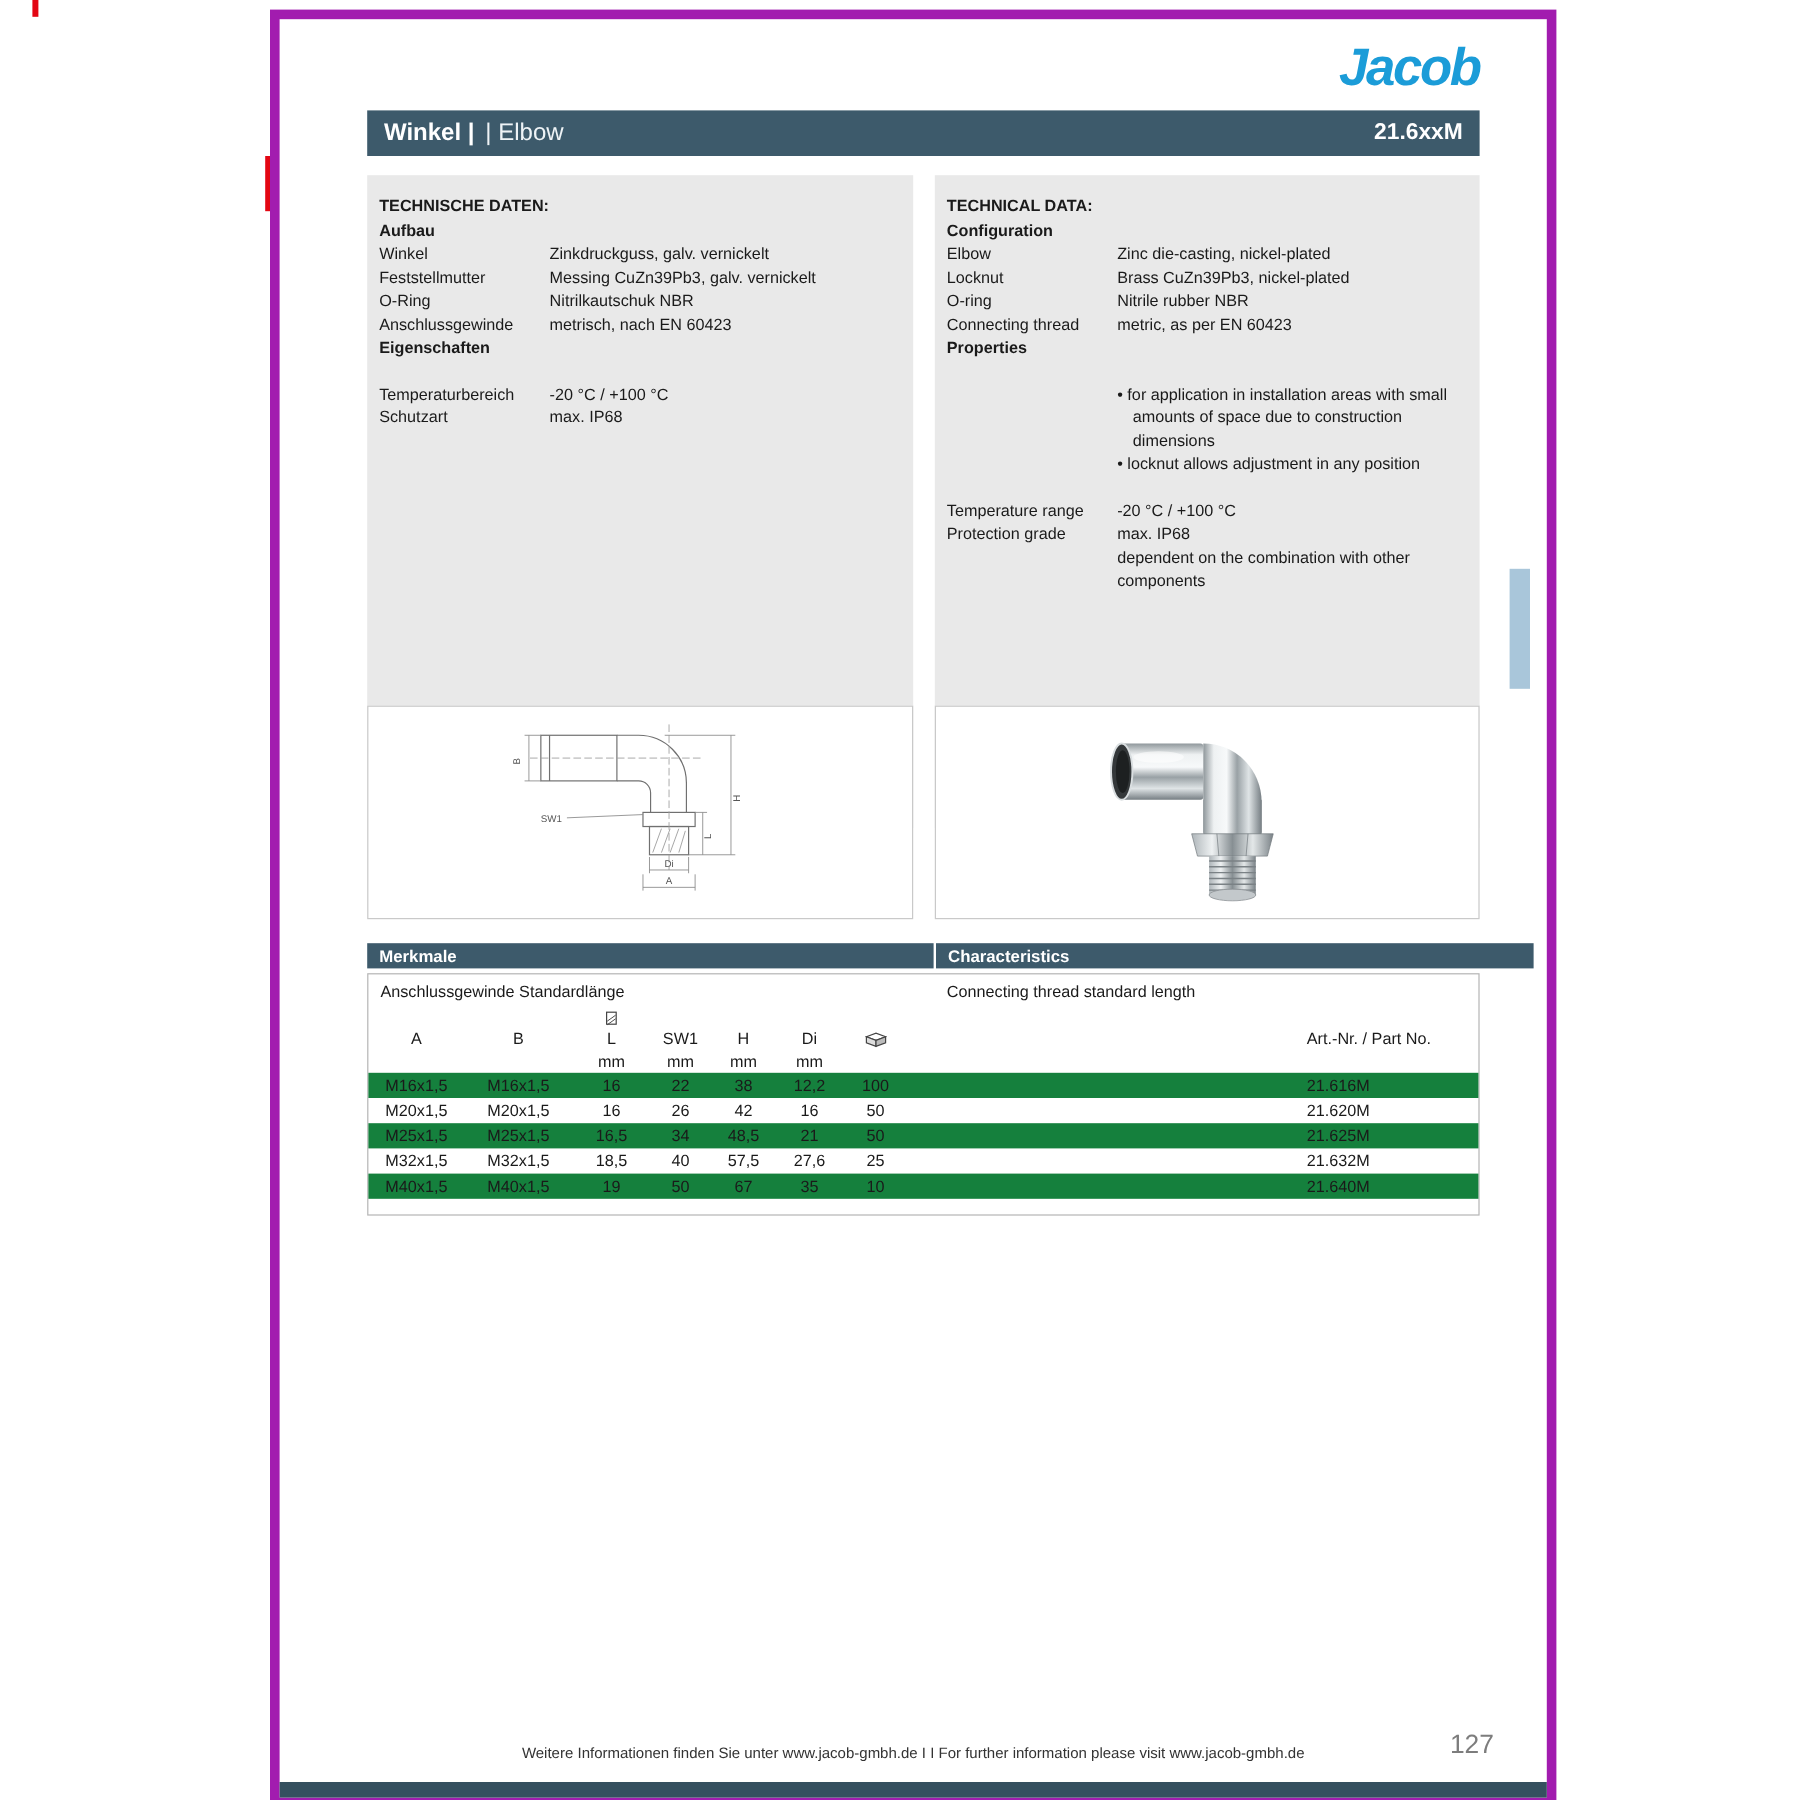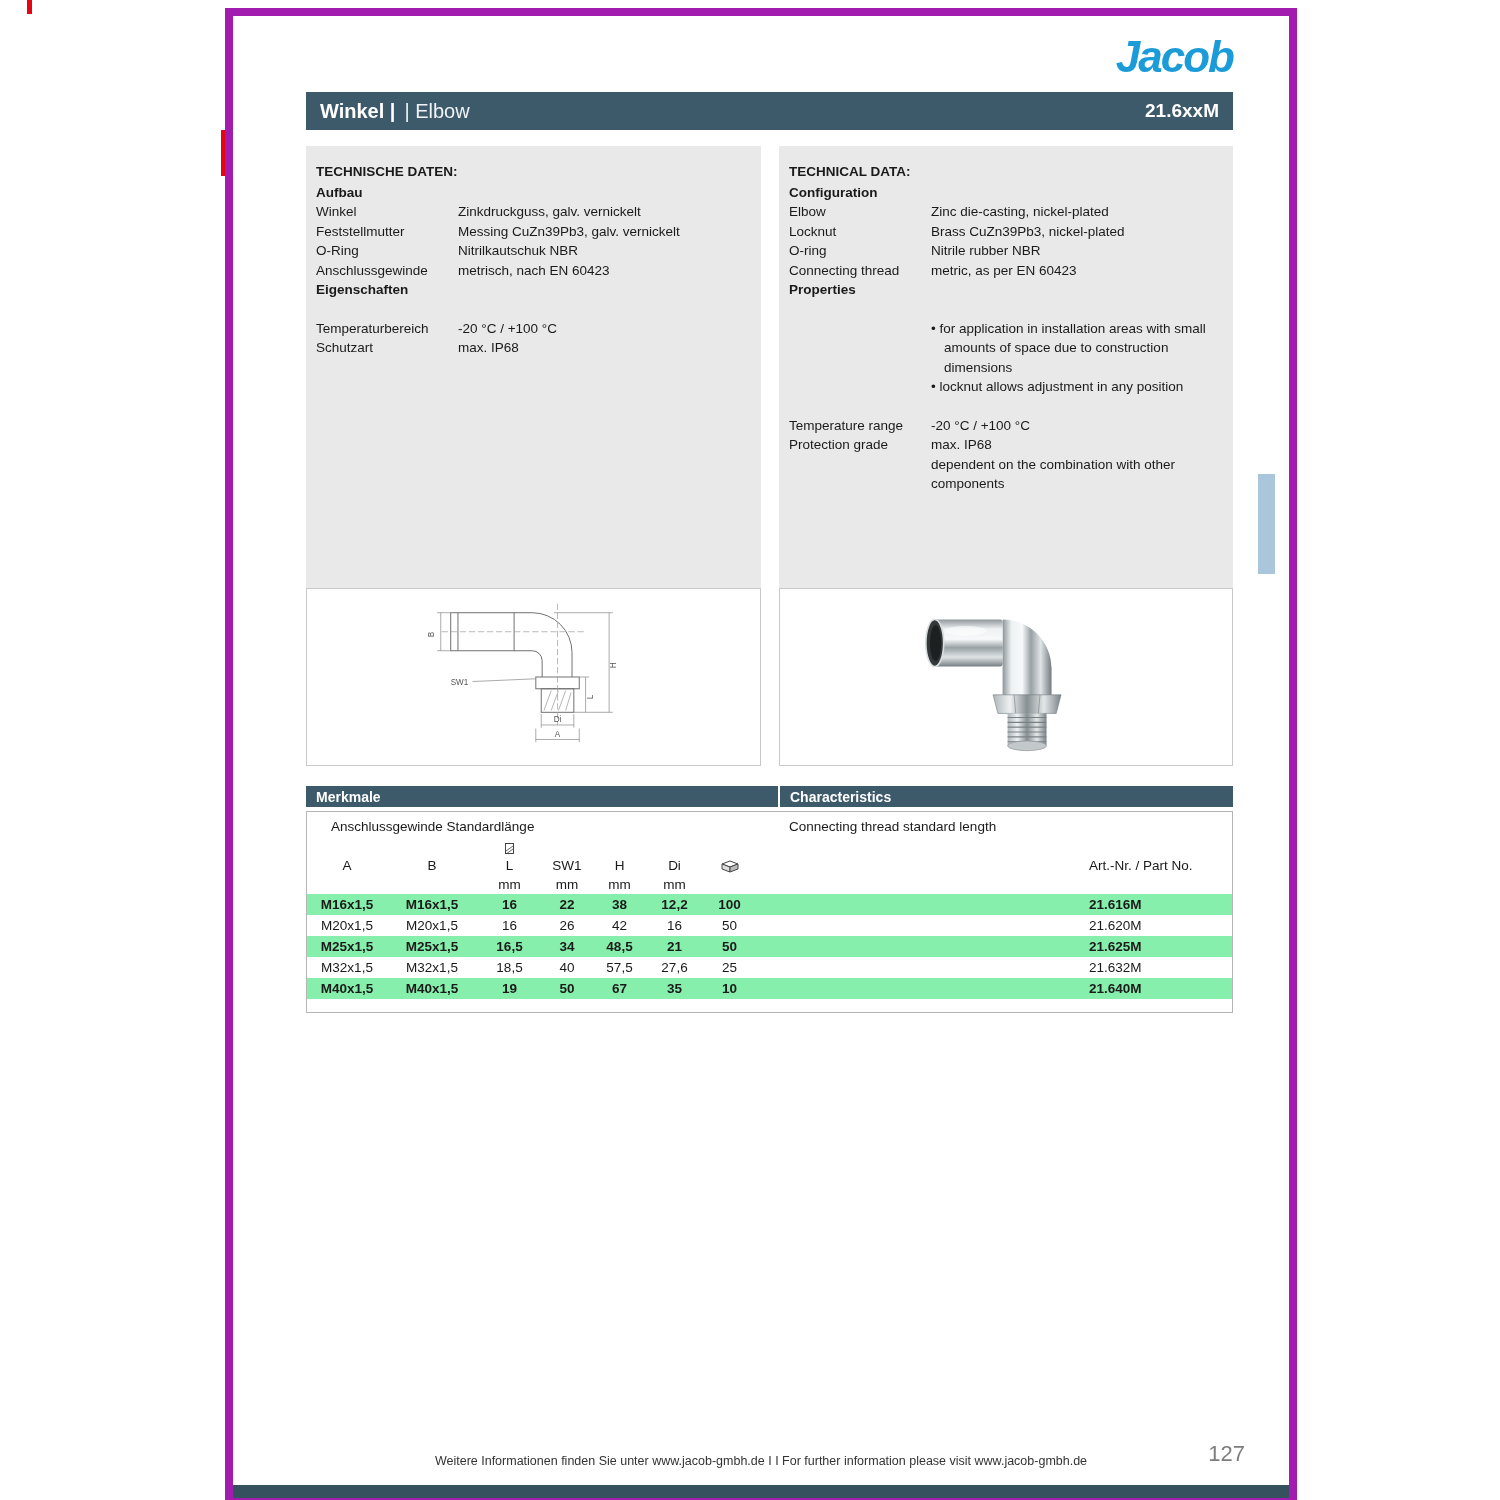--- a/index.html
+++ b/index.html
@@ -32,31 +32,31 @@
   .bluetab{position:absolute;right:14px;top:458px;width:17px;height:100px;background:#a9c6da;}
 
   .imgbox{position:absolute;top:572px;height:178px;background:#fff;border:1px solid #c9c9c9;
           box-sizing:border-box;display:flex;align-items:center;justify-content:center;overflow:hidden;}
   .imgbox-left{left:73px;width:455px;}
   .imgbox-right{left:546px;width:454px;}
 
   .charbar{position:absolute;top:770px;height:21px;background:#3d5a6b;color:#fff;font-weight:bold;
            font-size:14px;display:flex;align-items:center;padding:0 10px;box-sizing:border-box;}
   .charbar-de{left:73px;width:472px;}
-  .charbar-en{left:547px;width:453px;}
+  .charbar-en{left:547px;width:498px;}
 
   .tablebox{position:absolute;left:73px;top:795px;width:927px;height:202px;border:1px solid #b5b5b5;
             box-sizing:border-box;font-size:13.5px;}
   .subtitle-row{position:relative;height:28px;}
-  .subtitle-de{position:absolute;left:24px;top:7px;}
+  .subtitle-de{position:absolute;left:10px;top:7px;}
   .subtitle-en{position:absolute;left:482px;top:7px;}
   .trow{display:flex;height:21px;line-height:21px;align-items:center;}
   .trow.iconrow{height:15px;line-height:15px;}
   .trow.units{height:18px;line-height:18px;}
-  .trow.stripe{background:#86efac;font-weight:bold;}
+  .trow.stripe{background:#15803d;}
   .c-a{width:80px;text-align:center;flex:none;}
   .c-b{width:90px;text-align:center;flex:none;}
   .c-l{width:65px;text-align:center;flex:none;}
   .c-sw{width:50px;text-align:center;flex:none;}
   .c-h{width:55px;text-align:center;flex:none;}
   .c-di{width:55px;text-align:center;flex:none;}
   .c-q{width:55px;text-align:center;flex:none;}
   .c-sp{flex:1;}
   .c-part{width:143px;text-align:left;flex:none;}
   .c-q svg,.c-l svg{vertical-align:middle;}

